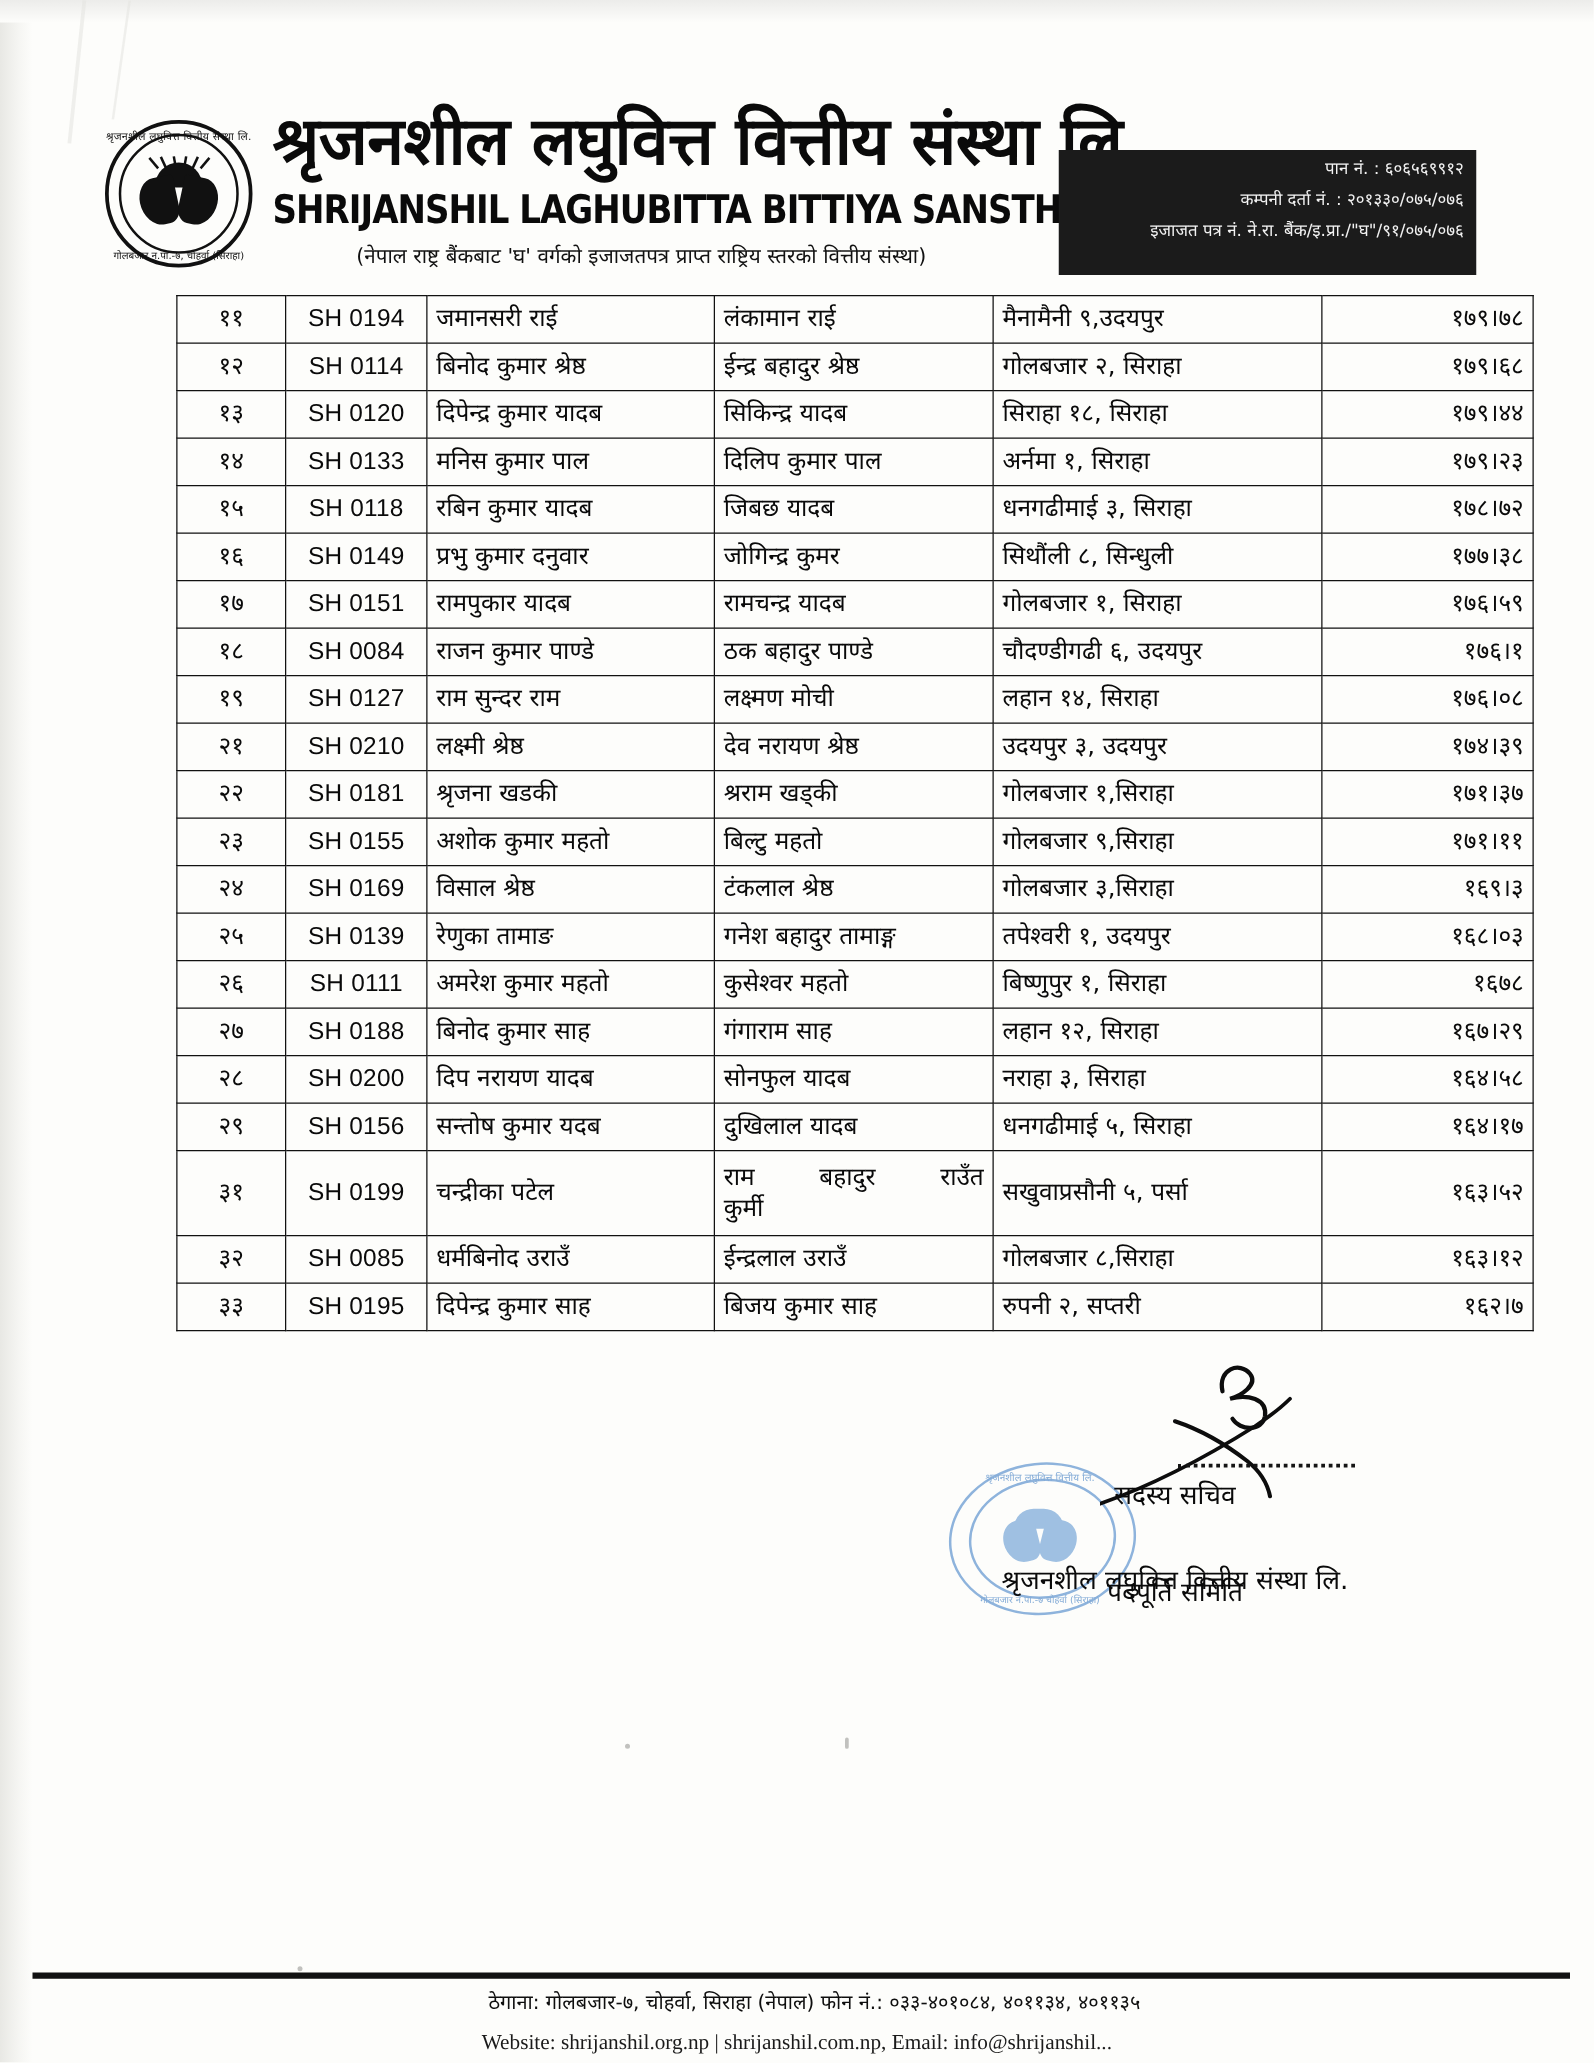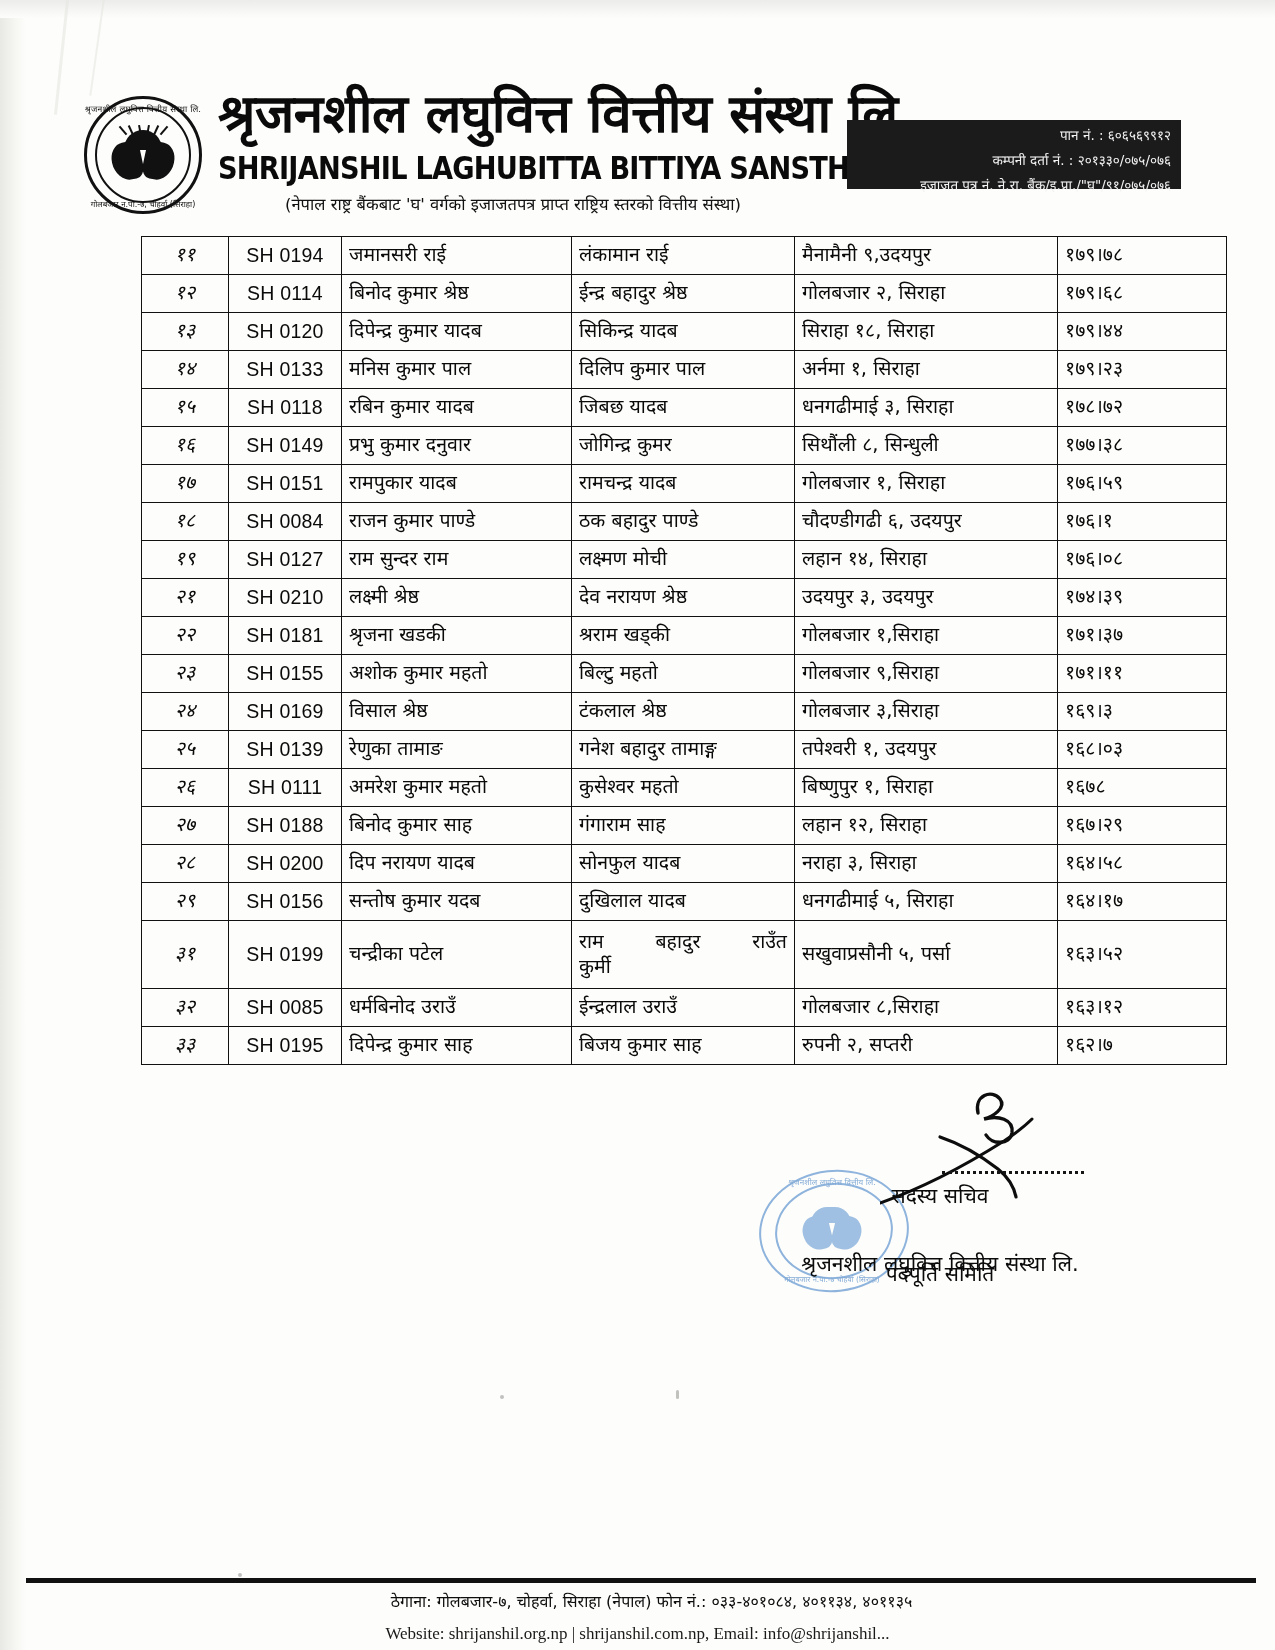--- a/index.html
+++ b/index.html
@@ -39,38 +39,38 @@
 
   .org-np{position:absolute;left:218px;top:-2px;font-size:53px;font-weight:bold;
     letter-spacing:-.5px;color:#0a0a0a;white-space:nowrap;line-height:1.05;}
   .org-en{position:absolute;left:218px;top:62px;font-size:31.5px;font-weight:bold;
     letter-spacing:-.8px;color:#0a0a0a;white-space:nowrap;
     font-family:"DejaVu Sans Condensed","Liberation Sans",sans-serif;
     transform:scaleX(.96);transform-origin:left center;}
   .org-sub{position:absolute;left:285px;top:104px;font-size:16.5px;color:#111;
     white-space:nowrap;}
 
-  .regbox{position:absolute;left:847px;top:120px;width:334px;height:69px;
+  .regbox{position:absolute;left:847px;top:120px;width:334px;height:100px;
     background:#1b1b1b;color:#fff;padding:3px 10px 0 0;box-sizing:border-box;}
   .regbox div{text-align:right;font-size:13.5px;line-height:25px;
     white-space:nowrap;color:#f2f2f2;}
 
   
   table.roster{position:absolute;left:141px;top:236px;width:995px;
     border-collapse:collapse;table-layout:fixed;}
   table.roster td{border:1.6px solid #111;padding:2px 7px;
     font-size:19.5px;color:#0a0a0a;vertical-align:middle;height:33px;
     line-height:1.25;}
-  td.c-sn{width:72px;text-align:center;font-size:20px;font-style:italic;}
+  td.c-sn{width:72px;text-align:center;font-size:20px;}
   td.c-roll{width:98px;text-align:center;font-size:17.5px;
     font-family:"Liberation Sans",sans-serif;letter-spacing:.2px;}
   td.c-name{width:215px;}
   td.c-father{width:208px;}
   td.c-addr{width:248px;}
-  td.c-mark{width:154px;text-align:left;}
+  td.c-mark{width:154px;text-align:right;}
   tr.tall td{height:63px;}
   .justify2{display:flex;justify-content:space-between;}
 
   
   .sign-area{position:absolute;left:730px;top:1085px;width:420px;height:200px;}
   .stamp{position:absolute;left:15px;top:85px;width:175px;height:120px;
     opacity:.85;}
   .stamp .sring{position:absolute;left:14px;top:0;width:146px;height:118px;
     border:2.5px solid #7ba7d7;border-radius:50%;transform:rotate(-6deg);}
   .stamp .sring2{position:absolute;left:30px;top:13px;width:114px;height:92px;

